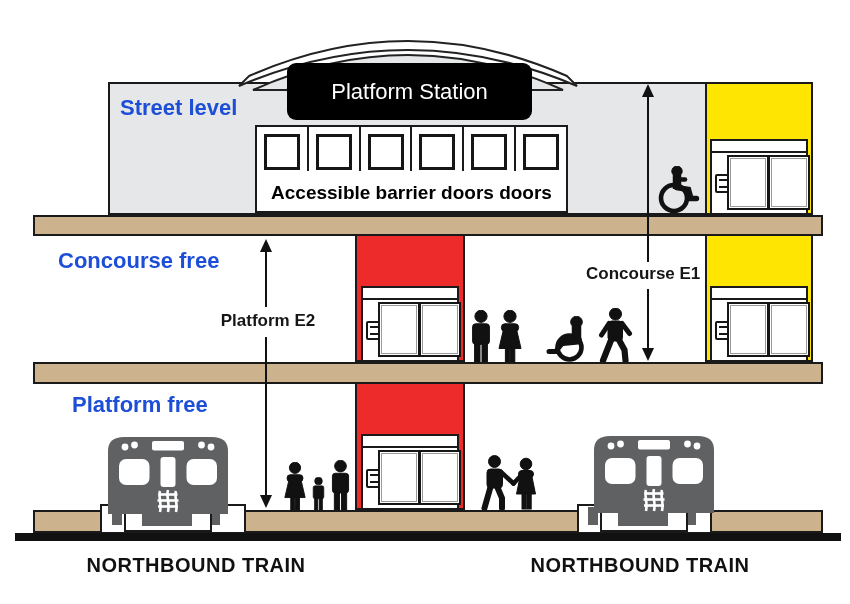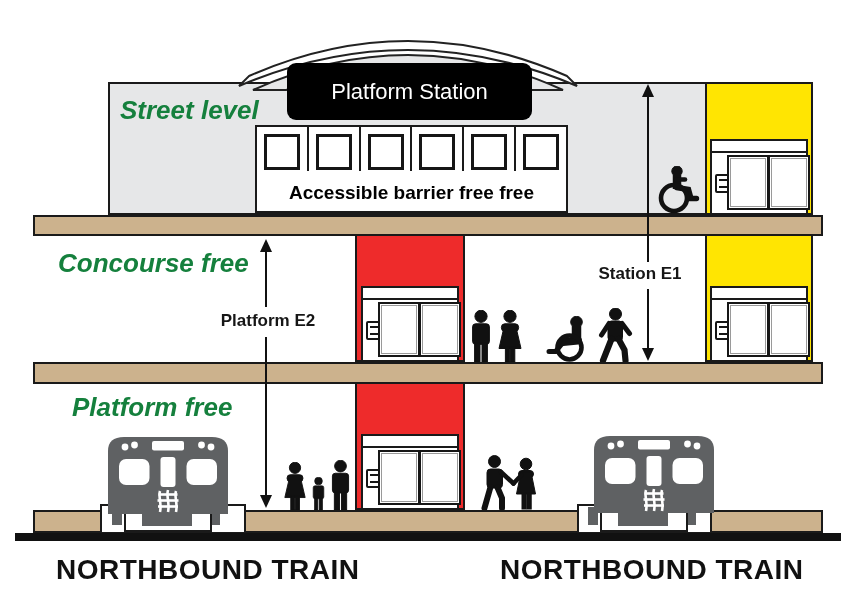--- a/index.html
+++ b/index.html
@@ -22,28 +22,28 @@
   #slab-street{top:215px;height:21px;}
   #slab-conc{top:362px;height:22px;}
   #slab-plat{top:510px;height:23px;}
   #ground{left:15px;top:533px;width:826px;height:8px;background:#111;}
 
   
   .banner{left:287px;top:63px;width:245px;height:57px;background:var(--banner_bg);border-radius:9px;
           display:flex;align-items:center;justify-content:center;color:var(--banner_text);font-size:22px;}
 
   
-  .lvl-label{font-weight:bold;font-size:26px;color:#15803d;white-space:nowrap;font-style:italic;}
+  .lvl-label{font-weight:bold;font-size:22px;color:#1d4ed8;white-space:nowrap;}
   #lbl-street{left:120px;top:95px;}
   #lbl-conc{left:58px;top:248px;}
   #lbl-plat{left:72px;top:392px;}
   .elev-lbl{font-weight:bold;font-size:17px;color:#161616;text-align:center;white-space:nowrap;}
   #e1-lbl{left:586px;top:264px;width:108px;}
   #e2-lbl{left:212px;top:311px;width:112px;}
-  .train-lbl{font-weight:bold;font-size:28px;letter-spacing:.5px;text-align:center;white-space:nowrap;color:#111;}
+  .train-lbl{font-weight:bold;font-size:20px;letter-spacing:.5px;text-align:center;white-space:nowrap;color:#111;}
   #lbl-nb{left:56px;top:554px;width:280px;}
   #lbl-sb{left:500px;top:554px;width:280px;}
 
   
   .doorsbox{left:255px;top:125px;width:313px;height:88px;background:#fff;border:2px solid var(--outline);}
   .doorsrow{display:flex;height:44px;}
   .doorcell{flex:1;border-right:2px solid var(--outline);display:flex;justify-content:center;}
   .doorcell:last-child{border-right:none;}
   .doorpane{width:30px;height:30px;border:3px solid #161616;background:#fff;margin-top:7px;}
   .doorslabel{width:100%;text-align:center;font-weight:bold;font-size:19px;margin-top:11px;white-space:nowrap;}
@@ -197,30 +197,30 @@
         <div class="doorcell">
           <div class="doorpane"></div>
         </div>
         <div class="doorcell">
           <div class="doorpane"></div>
         </div>
         <div class="doorcell">
           <div class="doorpane"></div>
         </div>
       </div>
-    <div class="doorslabel">Accessible barrier free free</div>
+    <div class="doorslabel">Accessible barrier doors doors</div>
   </div>
 
   <div class="abs lvl-label" id="lbl-street">Street level</div>
   <div class="abs lvl-label" id="lbl-conc">Concourse free</div>
   <div class="abs lvl-label" id="lbl-plat">Platform free</div>
 
   <div class="abs ahead up" style="left:642px;top:84px"></div>
   <div class="abs aline" style="left:647px;top:96px;height:166px"></div>
-  <div class="abs elev-lbl" id="e1-lbl">Station E1</div>
+  <div class="abs elev-lbl" id="e1-lbl">Concourse E1</div>
   <div class="abs aline" style="left:647px;top:289px;height:59px"></div>
   <div class="abs ahead down" style="left:642px;top:348px"></div>
 
   <div class="abs ahead up" style="left:260px;top:239px"></div>
   <div class="abs aline" style="left:265px;top:251px;height:56px"></div>
   <div class="abs elev-lbl" id="e2-lbl">Platform E2</div>
   <div class="abs aline" style="left:265px;top:337px;height:158px"></div>
   <div class="abs ahead down" style="left:260px;top:495px"></div>
 
   <div class="abs elev" id="elev-street-y">

